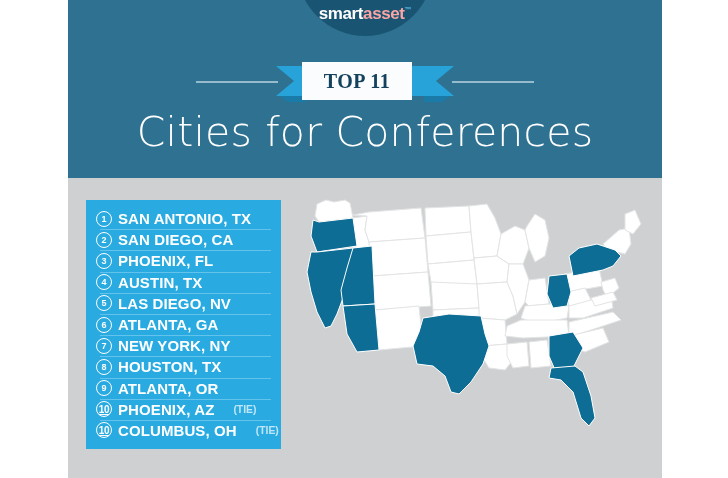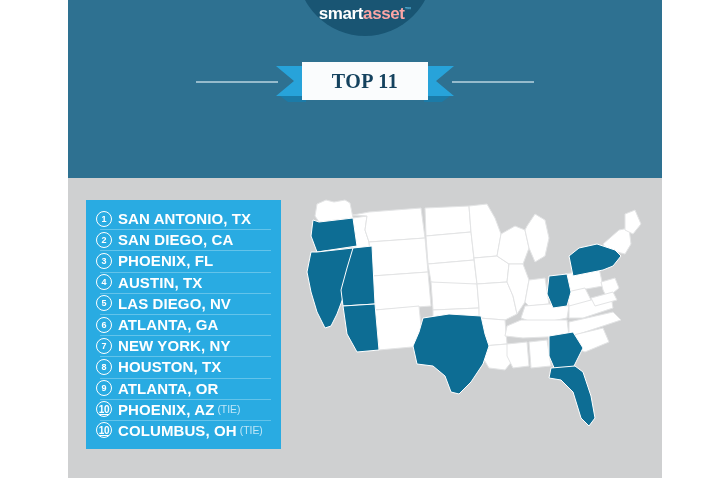--- a/index.html
+++ b/index.html
@@ -17,36 +17,36 @@
   .ribbon-wrap{position:absolute;left:0;top:62px;width:594px;height:40px;}
   .rline{position:absolute;top:19px;height:2px;background:#b9d4e0;opacity:.75;}
   .rline.l{left:128px;width:82px;}
   .rline.r{right:128px;width:82px;}
   .rtail{position:absolute;top:4px;width:68px;height:30px;background:#27a3da;}
   .rtail.l{left:208px;clip-path:polygon(0 0,100% 0,100% 100%,0 100%,18px 50%);}
   .rtail.r{right:208px;clip-path:polygon(0 0,100% 0,calc(100% - 18px) 50%,100% 100%,0 100%);}
   .rfold{position:absolute;top:34px;height:6px;width:26px;background:#1b7ba8;}
   .rfold.l{left:212px;clip-path:polygon(0 0,100% 0,100% 100%,8px 100%);}
   .rfold.r{right:212px;clip-path:polygon(0 0,100% 0,calc(100% - 8px) 100%,0 100%);}
-  .rcenter{position:absolute;left:calc(50% - 63px);top:0;width:126px;height:38px;background:#fafcfd;display:flex;align-items:center;justify-content:center;}
+  .rcenter{position:absolute;left:calc(50% - 63px);top:0;width:110px;height:38px;background:#fafcfd;display:flex;align-items:center;justify-content:center;}
   .rcenter span{font-family:"Liberation Serif",serif;font-size:20px;font-weight:bold;color:#14425e;letter-spacing:.5px;}
 
   .page-title{position:absolute;left:0;top:108px;width:594px;text-align:center;color:#ffffff;font-size:41px;font-weight:300;letter-spacing:.2px;font-family:"DejaVu Sans",sans-serif;}
 
   
   .body{position:absolute;left:68px;top:178px;width:594px;height:300px;background:#cfd0d1;}
 
   
   .list-panel{position:absolute;left:18px;top:22px;width:195px;background:#29abe2;padding:8px 0 8px 0;}
   .list-row{position:relative;height:21.2px;display:flex;align-items:center;padding:0 10px;box-sizing:border-box;}
   .list-row + .list-row::before{content:"";position:absolute;left:14px;right:10px;top:0;height:1px;background:#63c3ea;}
   .rank{width:16px;height:16px;min-width:16px;border:1.4px solid #ffffff;border-radius:50%;color:#ffffff;font-size:9px;font-weight:bold;display:flex;align-items:center;justify-content:center;margin-right:6px;box-sizing:border-box;}
   .rank.wide{font-size:10px;letter-spacing:-0.4px;text-decoration:underline;}
   .city{color:#ffffff;font-size:15px;font-weight:bold;letter-spacing:.1px;white-space:nowrap;}
-  .tie{color:#bfe6f7;font-weight:normal;font-size:10.4px;margin-left:3px;}
+  .tie{color:#bfe6f7;font-weight:bold;font-size:10.4px;margin-left:19px;}
 
   
   .map{position:absolute;left:205px;top:8px;width:389px;height:290px;}
   .map svg{display:block;}
 
   .marker{position:absolute;}
 </style>
 </head>
 <body>
 
@@ -63,20 +63,21 @@
       <div class="rline r"></div>
       <div class="rtail l"></div>
       <div class="rtail r"></div>
       <div class="rfold l"></div>
       <div class="rfold r"></div>
       <div class="rcenter">
         <span>TOP 11</span>
       </div>
     </div>
 
+    <div class="page-title">Cities for Conferences</div>
   </div>
 
   <div class="body">
 
     <div class="list-panel">
       <div class="list-row">
         <div class="rank">1</div>
         <div class="city">SAN ANTONIO, TX</div>
         <div class="tie"></div>
       </div>

